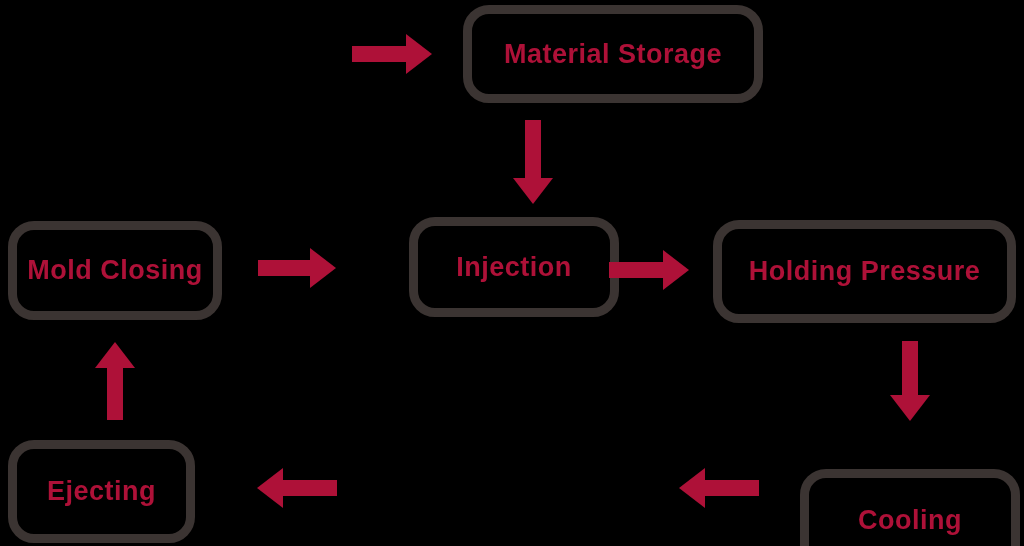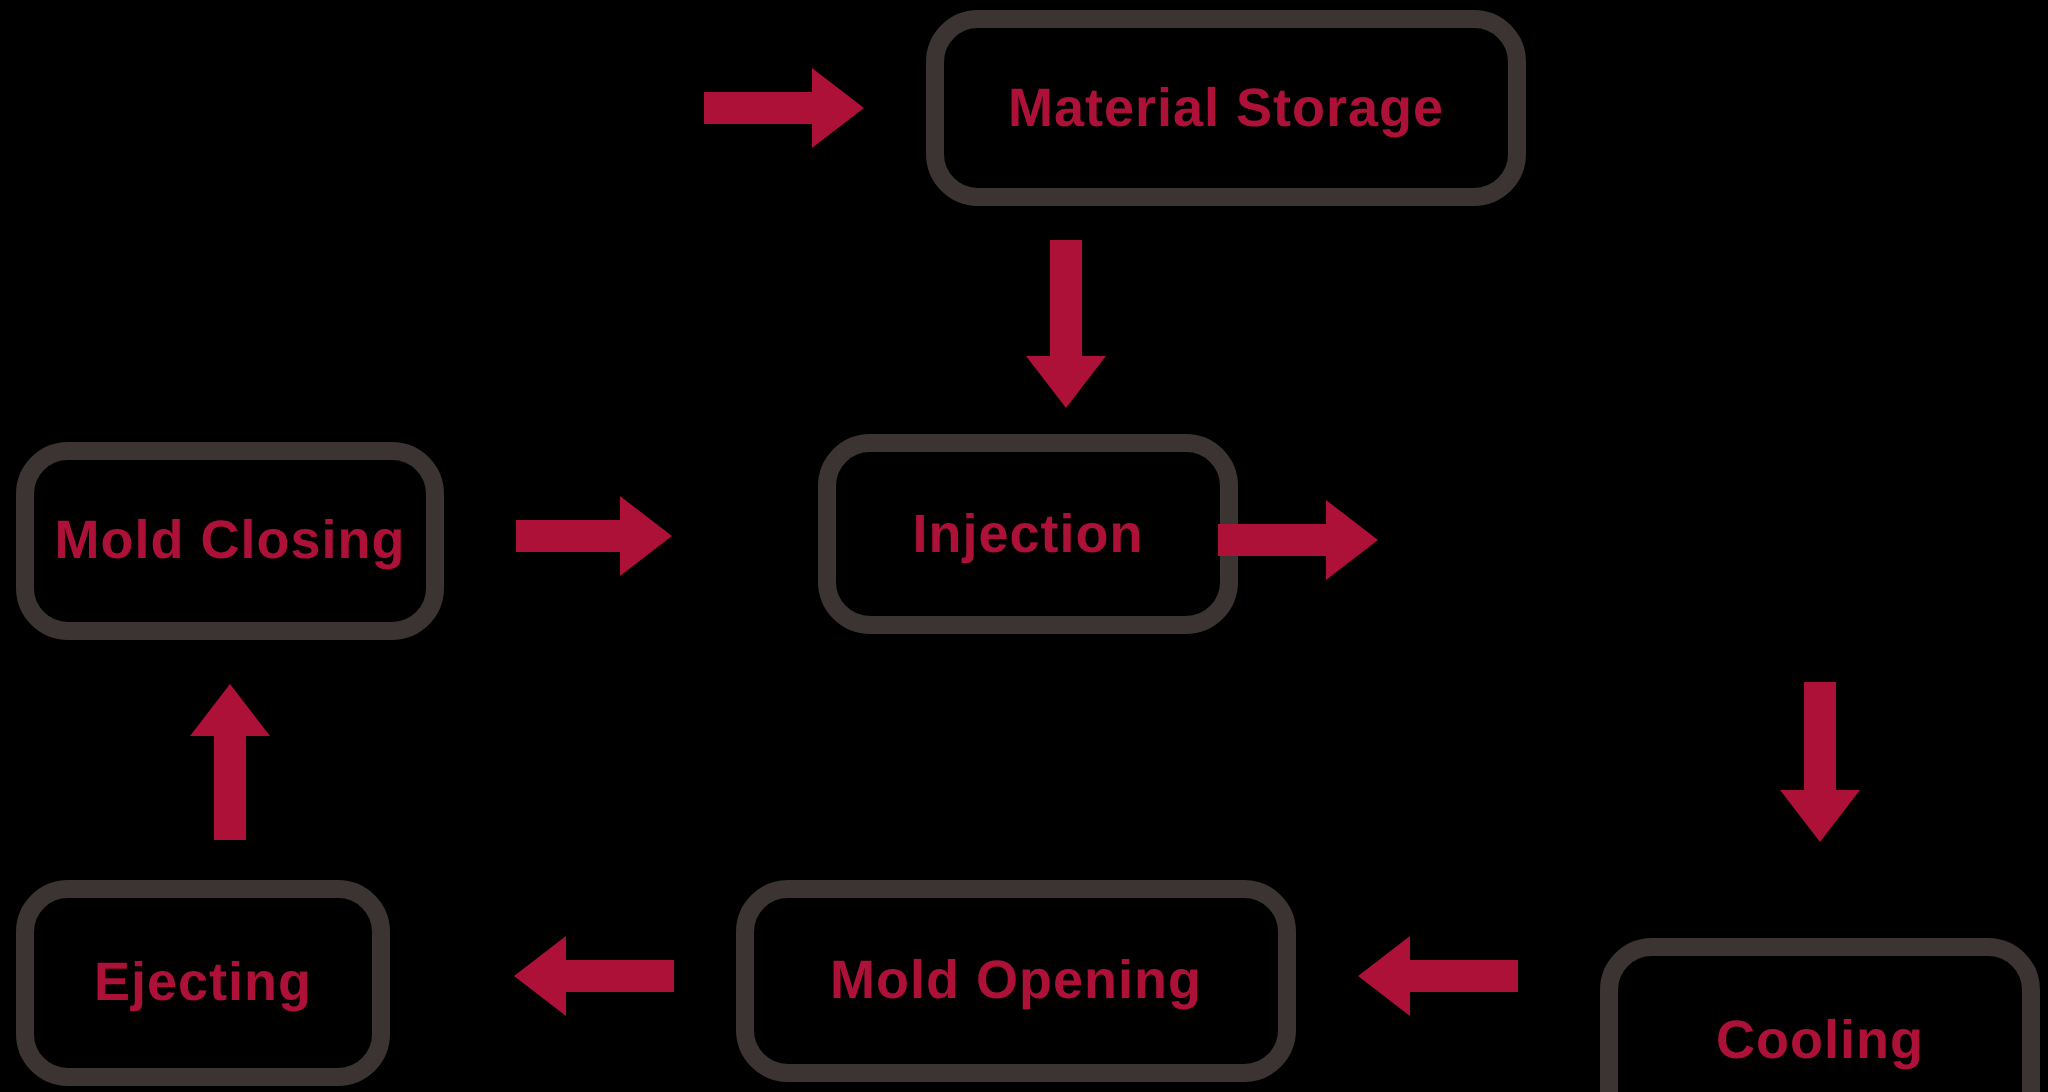--- a/index.html
+++ b/index.html
@@ -75,25 +75,25 @@
 
   <div class="node pos-storage">
     <span class="label">Material Storage</span>
   </div>
   <div class="node pos-closing">
     <span class="label">Mold Closing</span>
   </div>
   <div class="node pos-injection">
     <span class="label">Injection</span>
   </div>
+  <div class="node pos-holding">
+    <span class="label">Holding Pressure</span>
+  </div>
   <div class="node pos-ejecting">
     <span class="label">Ejecting</span>
-  </div>
-  <div class="node pos-opening">
-    <span class="label">Mold Opening</span>
   </div>
   <div class="node pos-cooling">
     <span class="label">Cooling</span>
   </div>
 
   <div class="arrow h right pos-a1">
     <div class="shaft"></div>
     <div class="head"></div>
   </div>
   <div class="arrow v down pos-a2">

